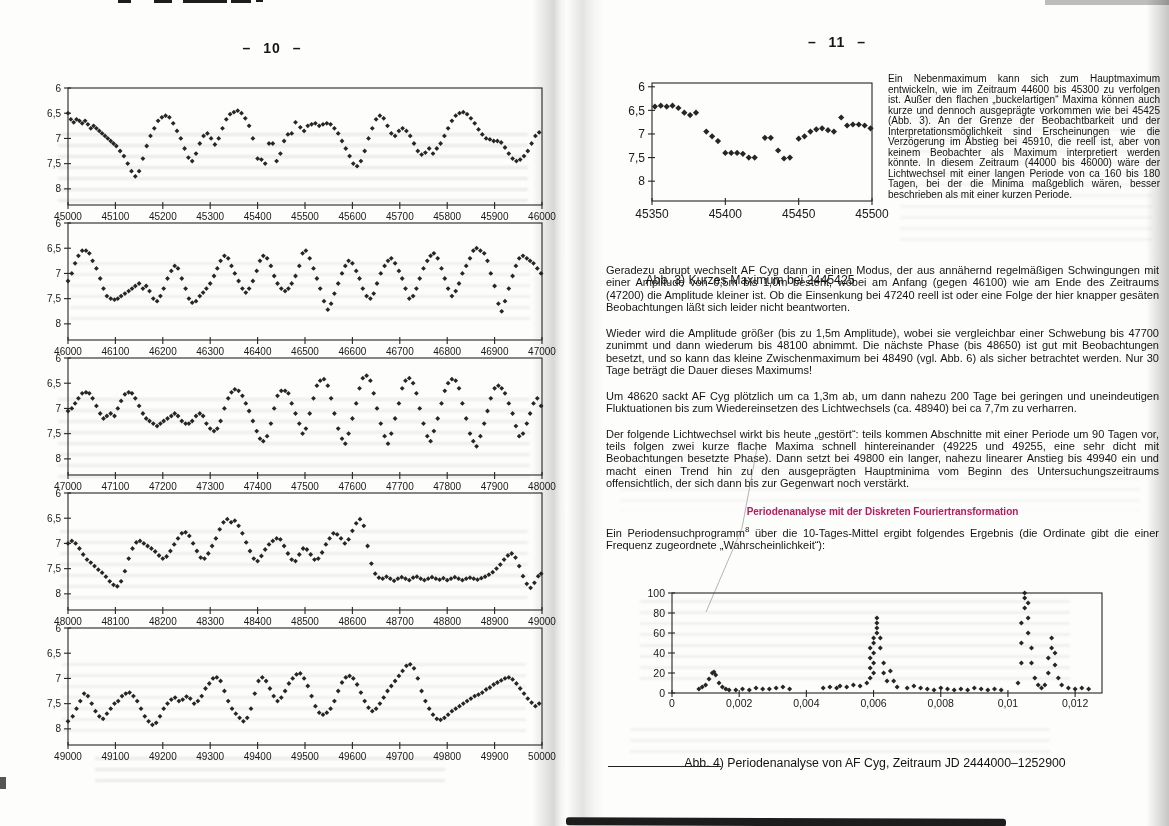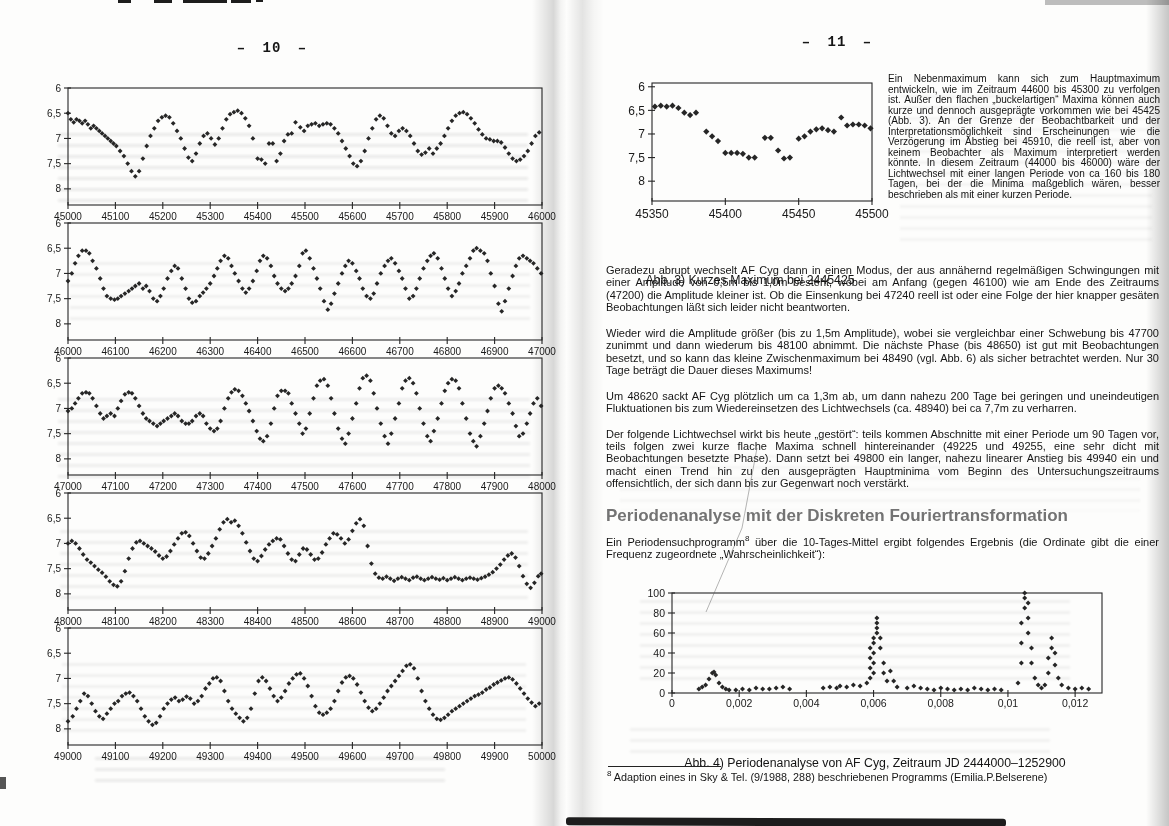--- a/index.html
+++ b/index.html
@@ -1,28 +1,28 @@
 <!DOCTYPE html>
 <html lang="de"><head>
 <meta charset="utf-8">
 <style>
   html,body{margin:0;padding:0;background:#ffffff;}
   .canvas{position:relative;width:1169px;height:826px;background:#fdfdfc;overflow:hidden;
           font-family:"Liberation Sans",sans-serif;color:#1b1b1b;}
   .abs{position:absolute;}
-  .page-num{font-family:Liberation Mono, monospace;font-size:14px;font-weight:600;
+  .page-num{font-family:Liberation Sans, sans-serif;font-size:14px;font-weight:600;
             letter-spacing:1px;word-spacing:7px;text-align:center;color:#161616;z-index:2;}
   svg.chart{position:absolute;z-index:2;overflow:visible;}
   svg.chart text{font-family:"Liberation Sans",sans-serif;}
   .caption{position:absolute;text-align:center;font-size:12.3px;color:#141414;z-index:2;margin-top:44px;}
   .side-col{position:absolute;left:888px;top:74px;width:272px;font-size:10px;line-height:10.55px;
             text-align:justify;color:#121212;z-index:2;}
   .body-flow{position:absolute;left:606px;top:264px;width:553px;z-index:2;}
   .body-flow p{margin:0 0 13px 0;font-size:11px;line-height:12.45px;text-align:justify;color:#141414;}
-  .body-flow h2{margin:16px 0 10px 0;font-size:17px;font-weight:bold;color:#737373;}
+  .body-flow h2{margin:16px 0 10px 0;font-size:10px;font-weight:bold;color:#be185d;text-align:center;}
   .body-flow .pg-intro{margin-bottom:0;}
   sup{font-size:8px;vertical-align:super;line-height:0;}
   .footnote-rule{position:absolute;left:608px;top:766px;width:113px;border-top:1.6px solid #222;z-index:2;}
   .footnote{position:absolute;left:607px;top:771px;width:552px;font-size:10.8px;color:#151515;z-index:2;}
   .ghost{position:absolute;z-index:1;pointer-events:none;opacity:.42;filter:blur(1.3px);
          background:repeating-linear-gradient(180deg, rgba(112,112,112,.30) 0 3px, rgba(255,255,255,0) 3px 11px);}
   .gutter{position:absolute;left:532px;top:0;width:72px;height:826px;z-index:5;pointer-events:none;
           background:linear-gradient(to right, rgba(0,0,0,0) 0%, rgba(0,0,0,.15) 30%, rgba(0,0,0,.04) 40%,
           rgba(0,0,0,0) 48%, rgba(0,0,0,.10) 70%, rgba(0,0,0,.03) 86%, rgba(0,0,0,0) 100%);}
   .right-edge{position:absolute;left:1146px;top:0;width:23px;height:826px;z-index:5;pointer-events:none;
@@ -1065,21 +1065,20 @@
       <path d="M422.3 87.5L424.8 90.0L422.3 92.5L419.8 90.0Z" fill="#262626"></path>
       <path d="M425.7 94.5L428.2 97.0L425.7 99.5L423.2 97.0Z" fill="#262626"></path>
       <path d="M432.4 97.5L434.9 100.0L432.4 102.5L429.9 100.0Z" fill="#262626"></path>
       <path d="M439.1 98.5L441.6 101.0L439.1 103.5L436.6 101.0Z" fill="#262626"></path>
       <path d="M445.8 97.5L448.3 100.0L445.8 102.5L443.3 100.0Z" fill="#262626"></path>
       <path d="M452.6 98.5L455.1 101.0L452.6 103.5L450.1 101.0Z" fill="#262626"></path>
     </svg>
   <div class="caption" style="left:636px;top:712px;width:478px;">Abb. 4) Periodenanalyse von AF Cyg, Zeitraum JD 2444000–1252900</div>
 
   <div class="footnote-rule"></div>
-  <div class="footnote"><sup>8</sup><span> Adaption eines in Sky &amp; Tel. (9/1988, 288) beschriebenen Programms (Emilia.P.Belserene)</span></div>
 
   <svg class="scratch">
     <polyline points="757,448 742,528 706,612" fill="none" stroke="#5a5a5a" stroke-width="1" opacity="0.45"></polyline>
   </svg>
   <div class="gutter"></div>
   <div class="right-edge"></div>
   <div class="artifact" style="left:566px;top:818px;width:440px;height:8px;border-radius:3px;transform:rotate(.2deg);"></div>
   <div class="artifact" style="left:0;top:777px;width:6px;height:12px;background:#555;"></div>
   <div class="artifact" style="left:118px;top:0;width:13px;height:3px;"></div>
   <div class="artifact" style="left:154px;top:0;width:18px;height:3px;"></div>

